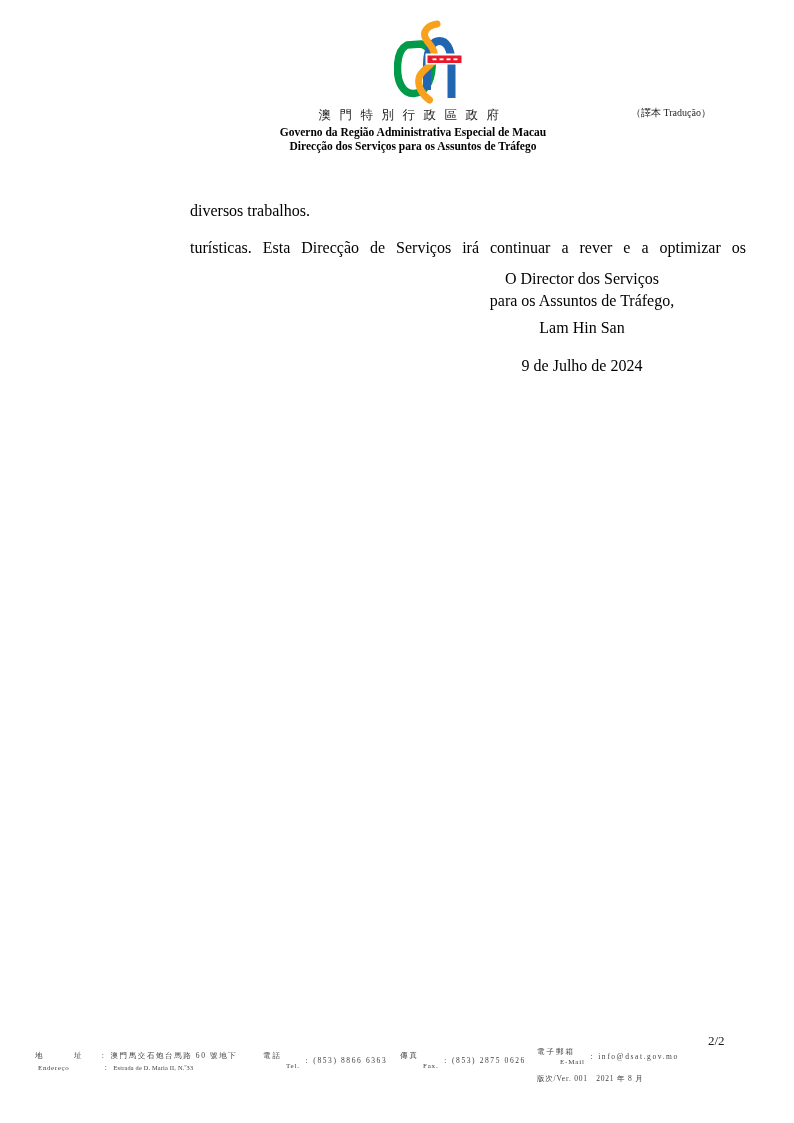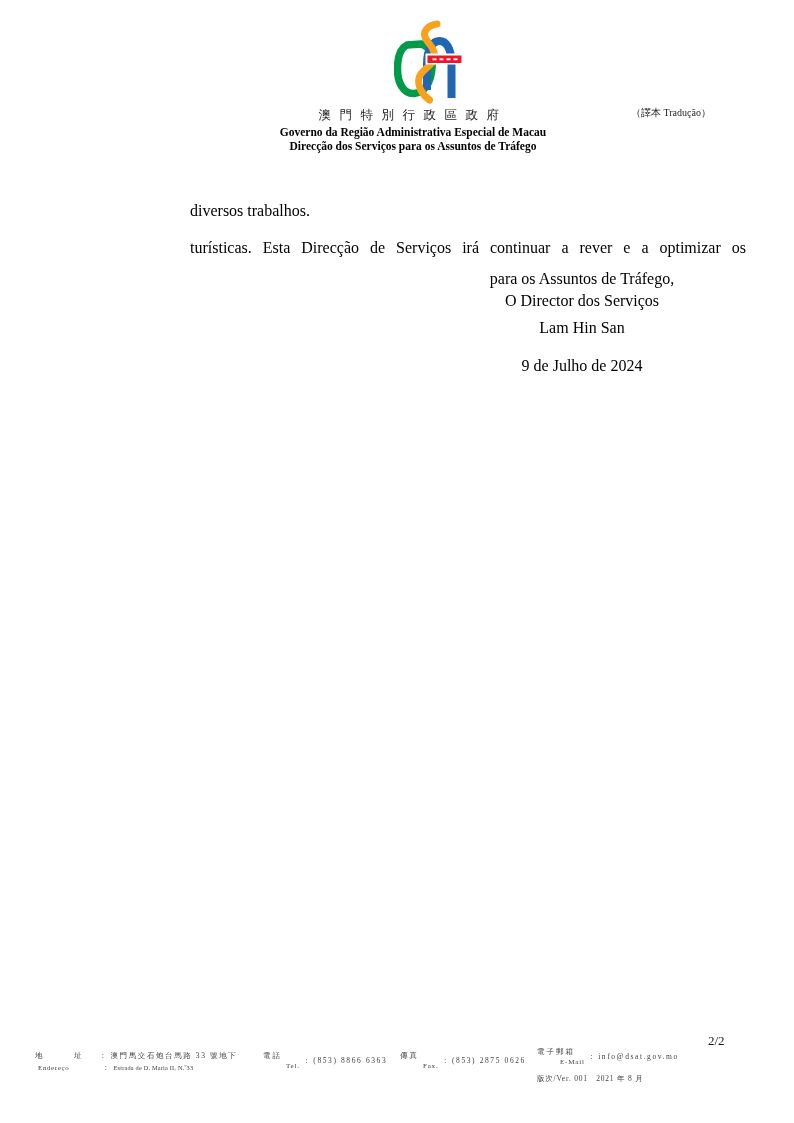--- a/index.html
+++ b/index.html
@@ -76,35 +76,35 @@
   </div>
 
   <div class="trans-note">（譯本 Tradução）</div>
 
   <div class="body-block">
     <div class="body-line">diversos trabalhos.</div>
     <div class="body-line just">turísticas. Esta Direcção de Serviços irá continuar a rever e a optimizar os</div>
   </div>
 
   <div class="signature">
+    <div class="sig-line">O Director dos Serviços</div>
     <div class="sig-line">para os Assuntos de Tráfego,</div>
-    <div class="sig-line">O Director dos Serviços</div>
     <div class="sig-name">Lam Hin San</div>
     <div class="sig-date">9 de Julho de 2024</div>
   </div>
 
   <div class="page-number">2/2</div>
 
   <div class="footer">
 
     <div class="fb fb-address">
       <div class="f-row">
         <span class="f-lab-zh">地　址</span>
         <span class="f-colon">：</span>
-        <span class="f-val-zh">澳門馬交石炮台馬路 33 號地下</span>
+        <span class="f-val-zh">澳門馬交石炮台馬路 60 號地下</span>
       </div>
       <div class="f-row">
         <span class="f-lab-pt">Endereço</span>
         <span class="f-colon">：</span>
         <span class="f-val-pt">Estrada de D. Maria II, N.º33</span>
       </div>
     </div>
 
     <div class="fb fb-tel fb-flex">
       <span class="f-labs">

